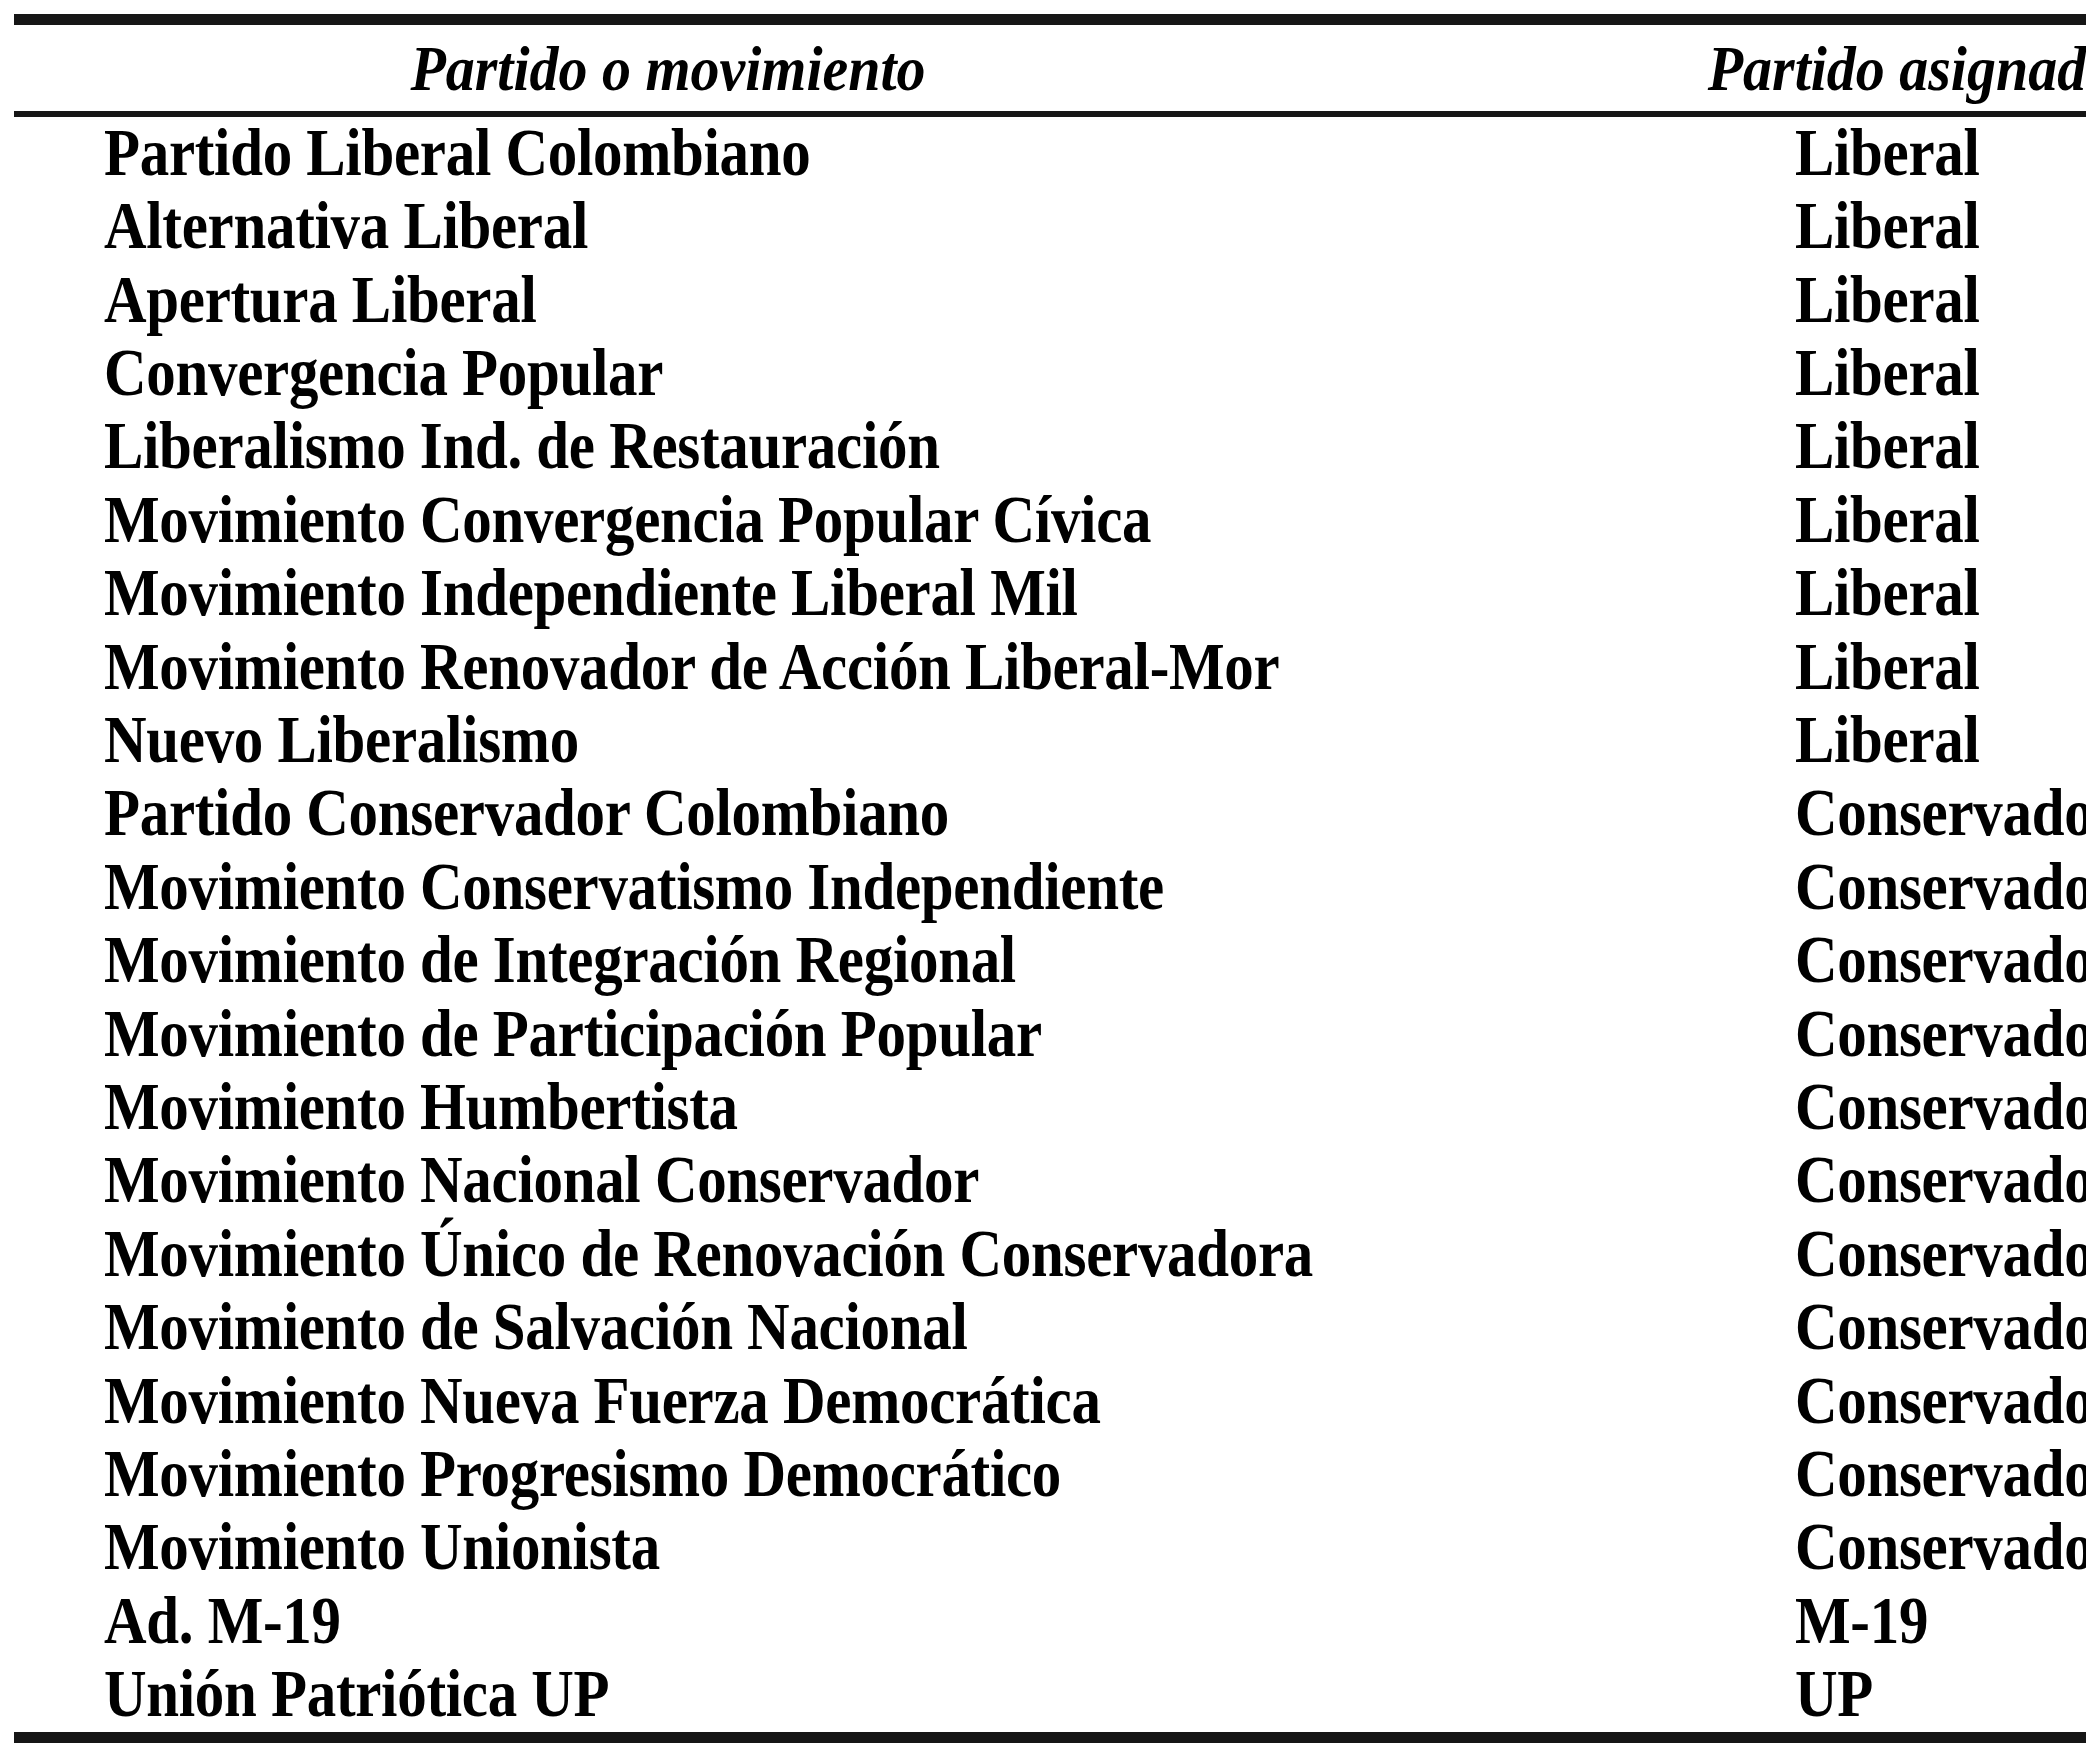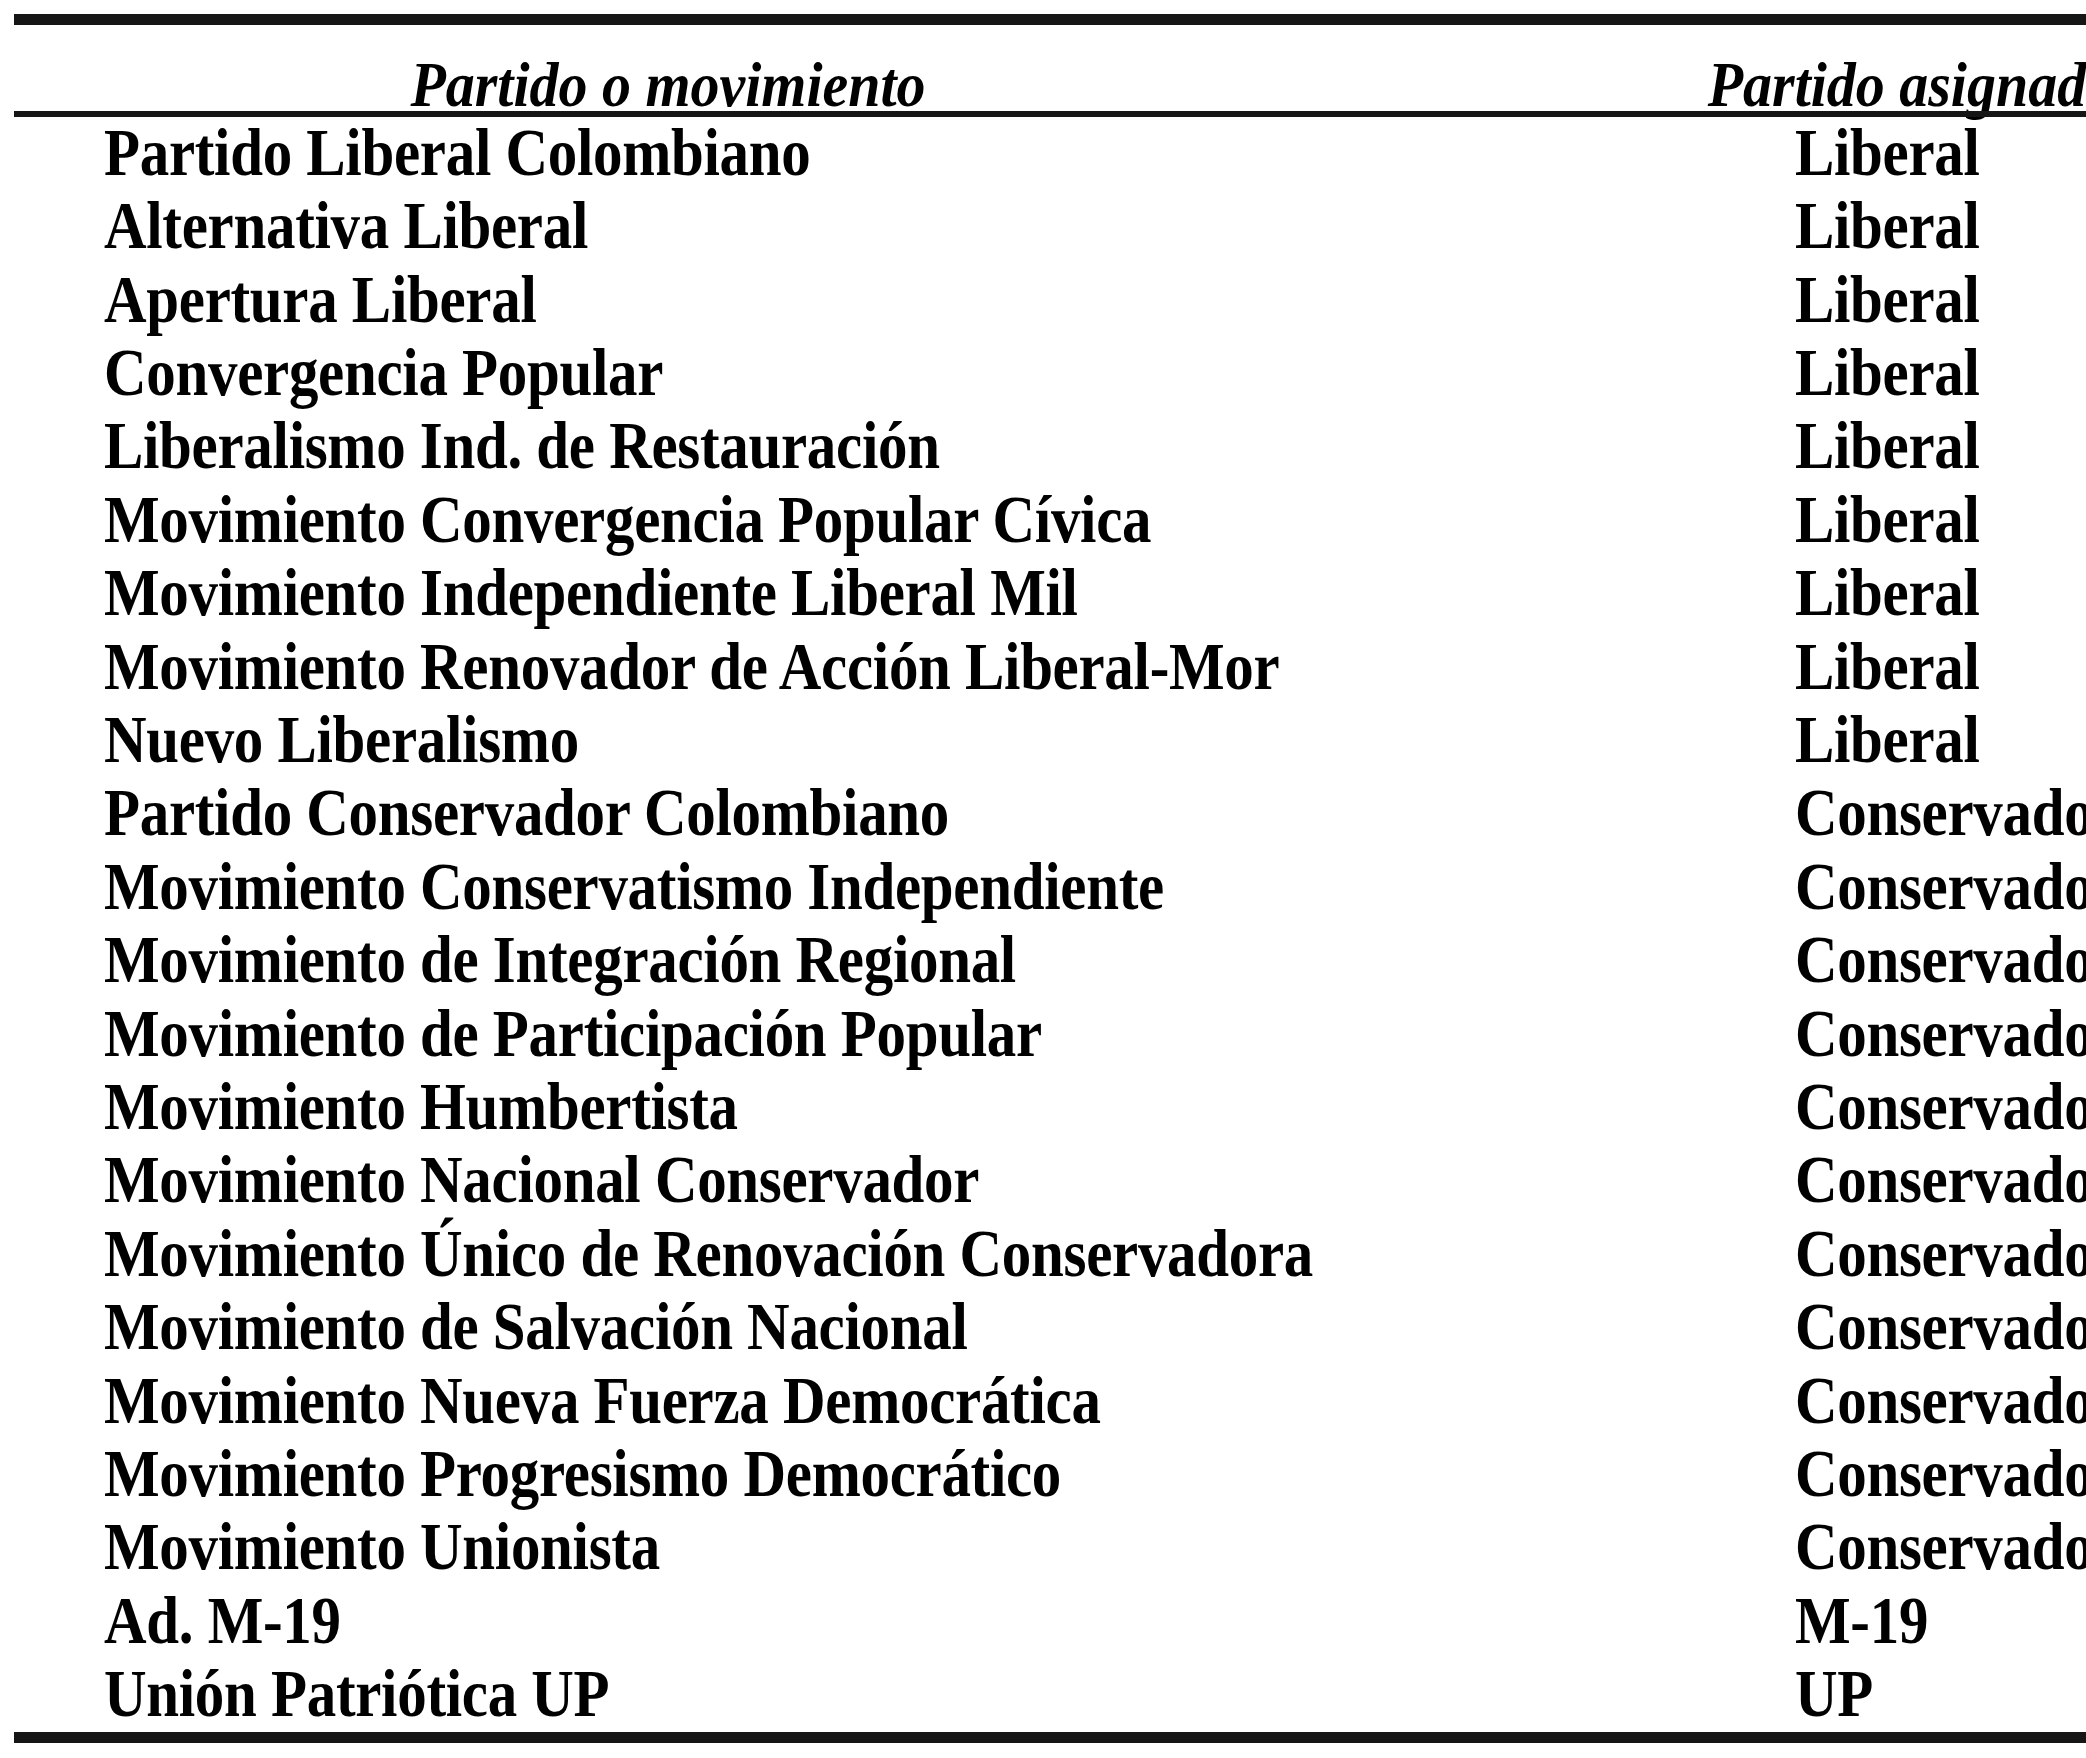--- a/index.html
+++ b/index.html
@@ -28,24 +28,24 @@
 
   .header-row {
     position: absolute;
     top: 24.6px;
     left: 0;
     right: 0;
     height: 86px;
   }
   .hcell {
     position: absolute;
-    top: 11px;
+    top: 2px;
     height: 100%;
     display: flex;
-    align-items: flex-end;
+    align-items: center;
     justify-content: center;
   }
   .hcell.c1 { left: 0px;    width: 1336px; }
   .hcell.c2 { left: 1400px; width: 1023px; }
   .hcell span {
     font-style: italic;
     font-weight: bold;
     font-size: 63px;
     white-space: nowrap;
     transform: scaleX(0.92);

